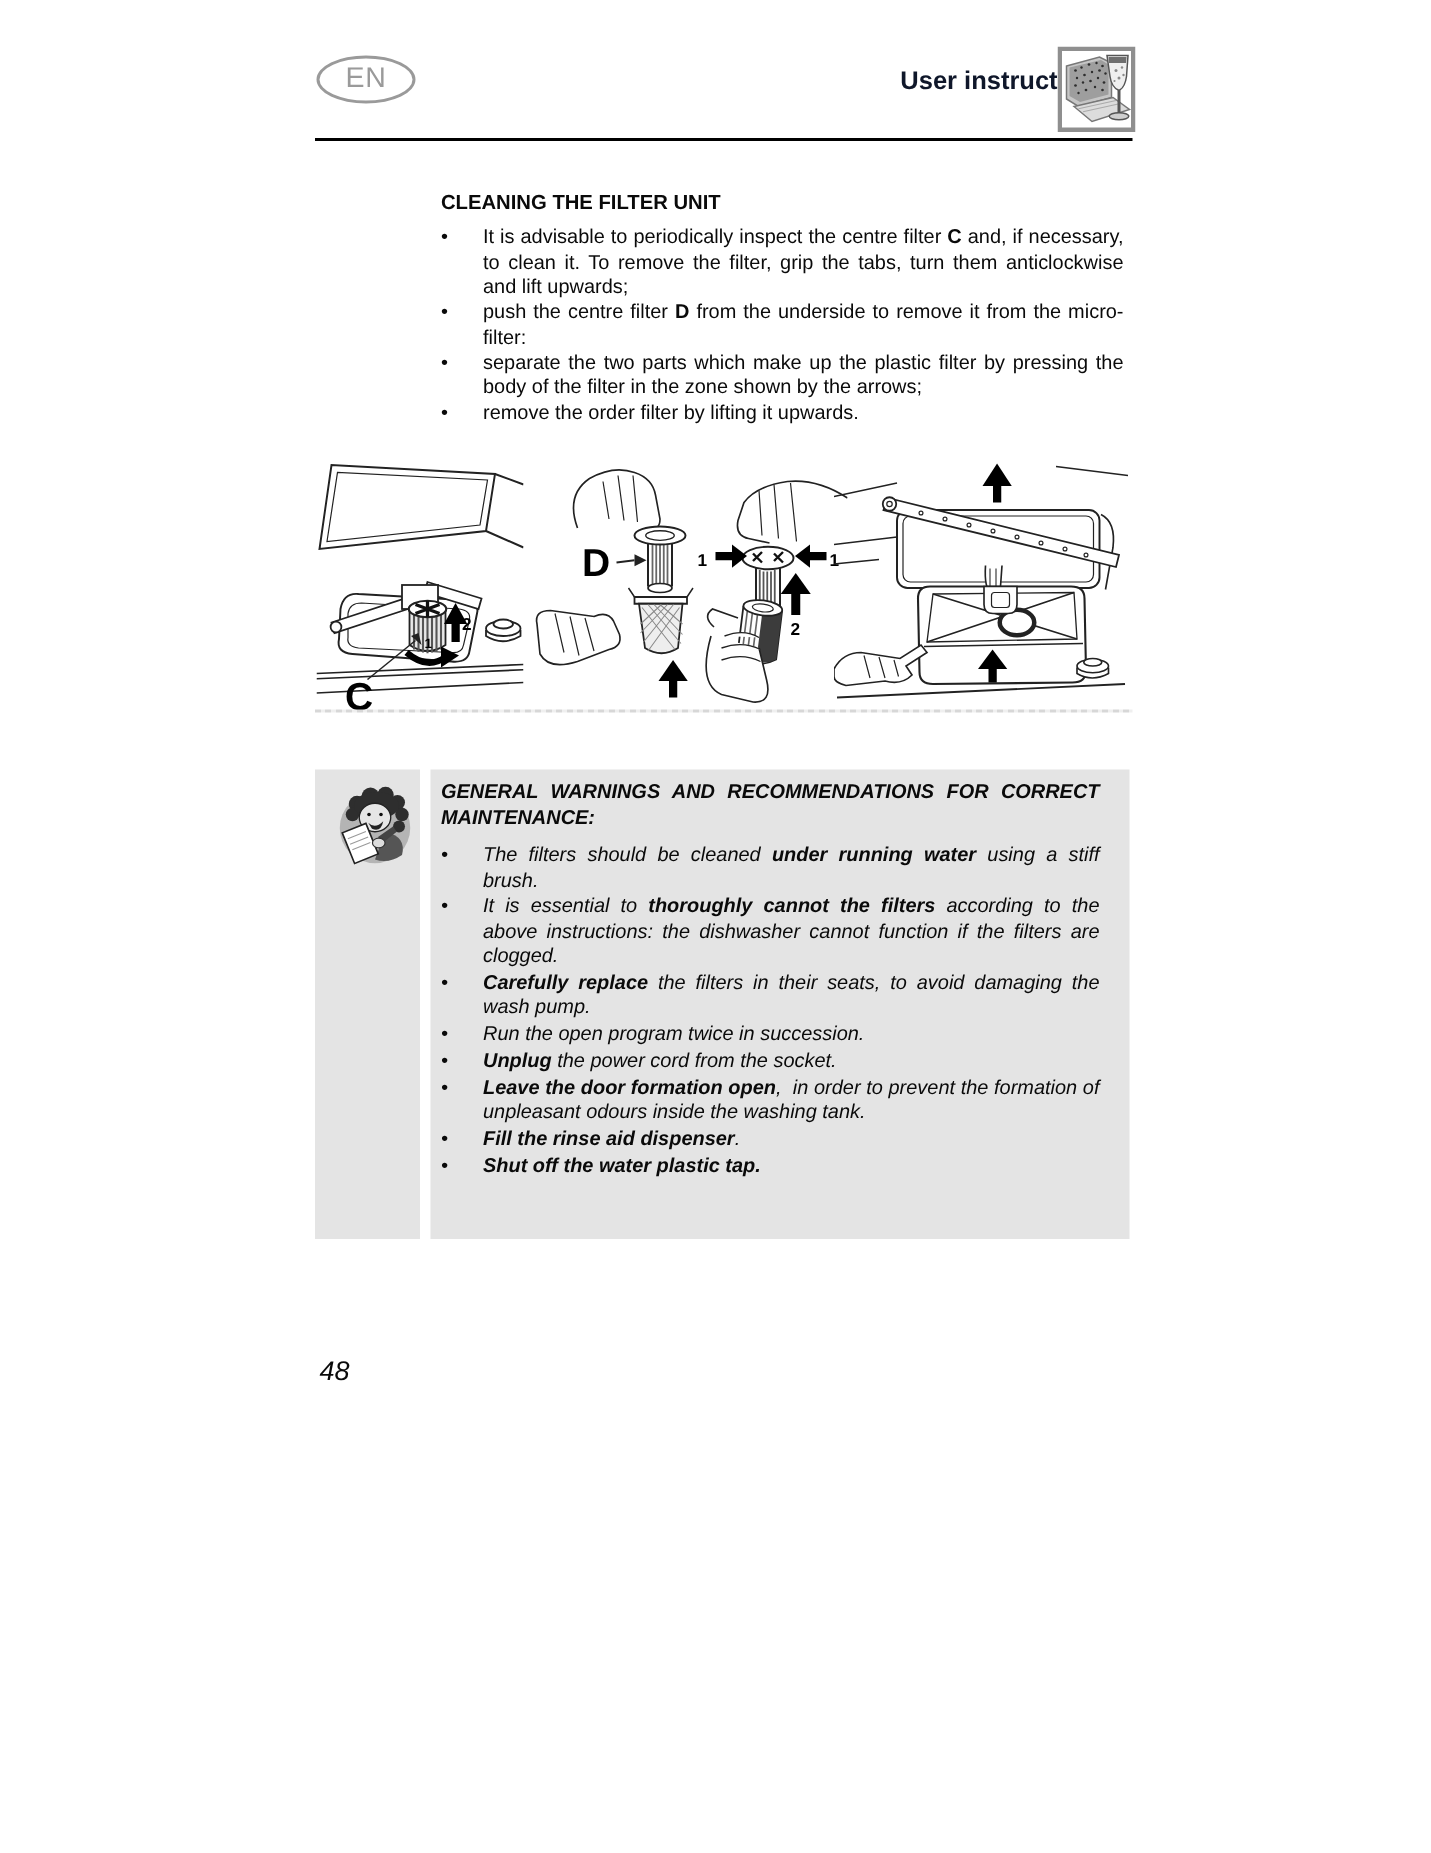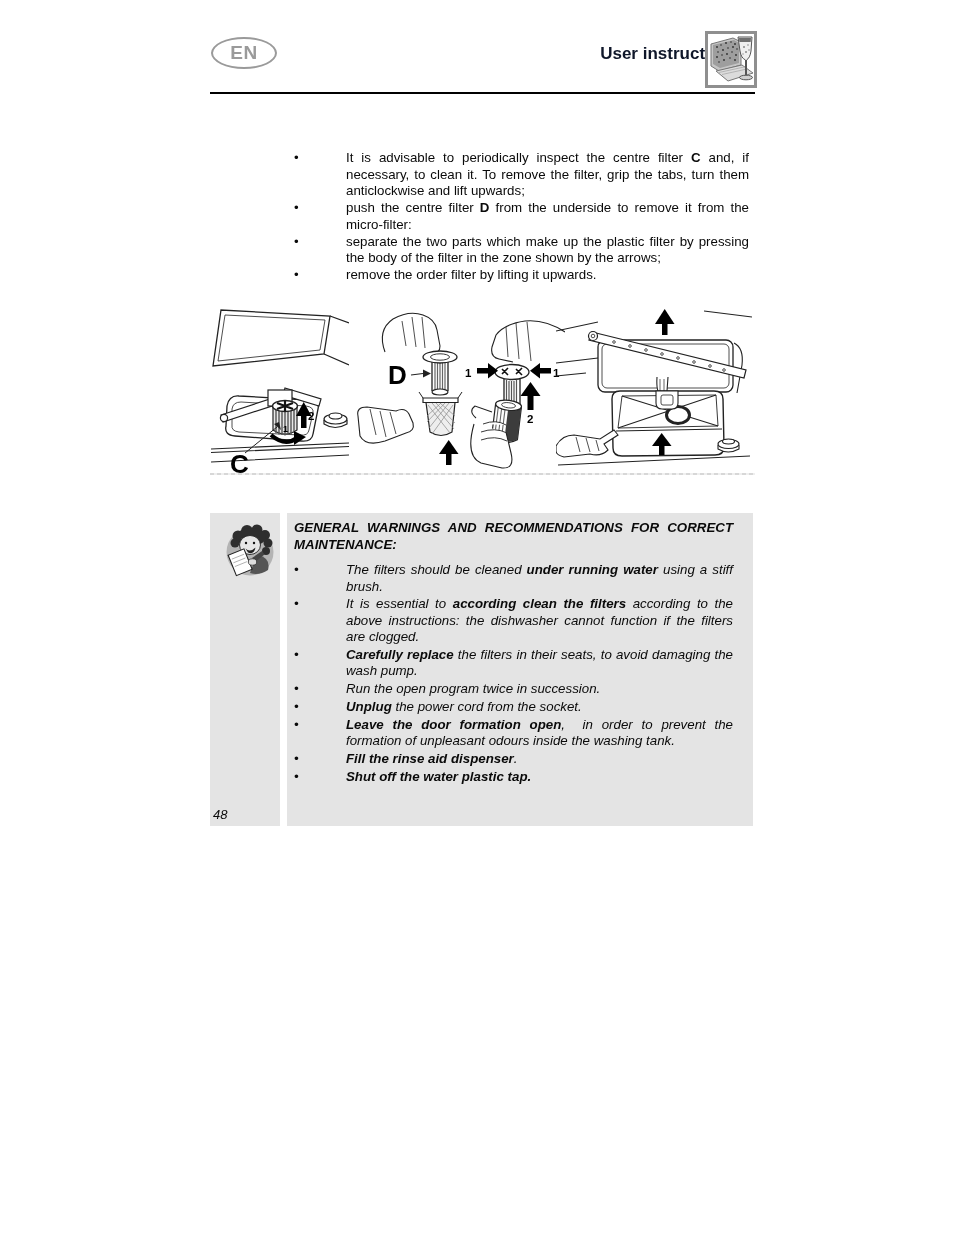--- a/index.html
+++ b/index.html
@@ -5,37 +5,37 @@
   html,body { margin:0; padding:0; background:#fff; }
   .page {
     position:relative; width:954px; height:1235px; background:#ffffff;
     font-family:"Liberation Sans", sans-serif; color:#0a0a0a; overflow:hidden;
   }
   
   .lang-badge {
     position:absolute; left:211px; top:37px; width:62px; height:28px;
     border:2.5px solid #9a9a9a; border-radius:50%;
     display:flex; align-items:center; justify-content:center;
-    font-size:19px; font-weight:bold; color:#9a9a9a; letter-spacing:0.5px;text-align:center;
+    font-size:19px; font-weight:normal; color:#9a9a9a; letter-spacing:0.5px;text-align:center;
   }
   .doc-title {
     position:absolute; left:210px; top:44px; width:530px; text-align:right;
     font-size:17px; font-weight:bold; color:#0f172a;
   }
   .header-icon { position:absolute; left:705px; top:31px; width:52px; height:57px; }
   .header-rule { position:absolute; left:210px; top:92px; width:545px; height:2px; background:#000; }
   
   .sec-heading {
     position:absolute; left:294px; top:127px; width:455px;
     font-size:13.5px; font-weight:bold;
   }
   .blist { position:absolute; left:294px; top:150px; width:455px; font-size:13.3px; line-height:16.5px; }
   .li { display:flex; margin-bottom:0.5px; }
   .li .dot { flex:none; width:28px; }
-  .li .txt { flex:1; text-align:justify;margin-left:24px; }
+  .li .txt { flex:1; text-align:justify; }
   
   .fig { position:absolute; }
   .fig svg { display:block; width:100%; height:100%; }
   svg text { font-family:"Liberation Sans", sans-serif; fill:#000; }
   .scan-line { position:absolute; left:210px; top:473px; width:545px; height:2px;
     background:repeating-linear-gradient(90deg,#d7d7d7 0 4px,#efefef 4px 7px); }
   
   .warn-left {
     position:absolute; left:210px; top:513px; width:70px; height:313px; background:#e4e4e4;
   }
@@ -43,21 +43,21 @@
   .warn-right {
     position:absolute; left:287px; top:513px; width:466px; height:313px; background:#e4e4e4;
     box-sizing:border-box; padding:7px 20px 0 7px;
     font-size:13.3px; line-height:16.5px; font-style:italic;
   }
   .warn-heading { font-weight:bold; text-align:justify; margin:0 0 9px 0; }
   .warn-right .li { margin-bottom:1px; }
   .disuse-heading { font-weight:bold; margin:13px 0 10px 0; }
   .disuse .li { margin-bottom:1.5px; }
   
-  .page-number { position:absolute; left:213px; top:807px; font-size:13px; font-style:italic; }
+  .page-number { position:absolute; left:213px; top:904px; font-size:18px; font-style:italic; }
 </style>
 </head>
 <body>
 
 <div class="page">
 
   <div class="lang-badge">
     <span>EN</span>
   </div>
 
@@ -97,20 +97,21 @@
         <circle cx="43" cy="14" r="0.8" fill="#8a8a8a"></circle>
       <circle cx="41" cy="21" r="1" fill="#8a8a8a"></circle>
         <circle cx="38" cy="23" r="0.7" fill="#8a8a8a"></circle>
       <circle cx="44" cy="19" r="0.8" fill="#8a8a8a"></circle>
       <ellipse cx="41" cy="46.5" rx="6.5" ry="2.3" fill="#cfcfcf" stroke="#555" stroke-width="1"></ellipse>
     </svg>
   </div>
 
   <div class="header-rule"></div>
 
+  <div class="sec-heading">CLEANING THE FILTER UNIT</div>
 
   <div class="blist">
     <div class="li">
       <span class="dot">•</span>
       <div class="txt">It is advisable to periodically inspect the centre filter <b>C</b> and, if necessary, to clean it. To remove the filter, grip the tabs, turn them anticlockwise and lift upwards;</div>
     </div>
     <div class="li">
       <span class="dot">•</span>
       <div class="txt">push the centre filter <b>D</b> from the underside to remove it from the micro-filter:</div>
     </div>
@@ -332,21 +333,21 @@
   <div class="warn-right">
     <div class="warn-heading">GENERAL WARNINGS AND RECOMMENDATIONS FOR CORRECT MAINTENANCE:</div>
 
     <div>
       <div class="li">
         <span class="dot">•</span>
         <div class="txt">The filters should be cleaned <b>under running water</b> using a stiff brush.</div>
       </div>
       <div class="li">
         <span class="dot">•</span>
-        <div class="txt">It is essential to <b>according clean the filters</b> according to the above instructions: the dishwasher cannot function if the filters are clogged.</div>
+        <div class="txt">It is essential to <b>thoroughly cannot the filters</b> according to the above instructions: the dishwasher cannot function if the filters are clogged.</div>
       </div>
       <div class="li">
         <span class="dot">•</span>
         <div class="txt"><b>Carefully replace</b> the filters in their seats, to avoid damaging the wash pump.</div>
       </div>
     </div>
 
 
     <div class="disuse">
       <div class="li">

